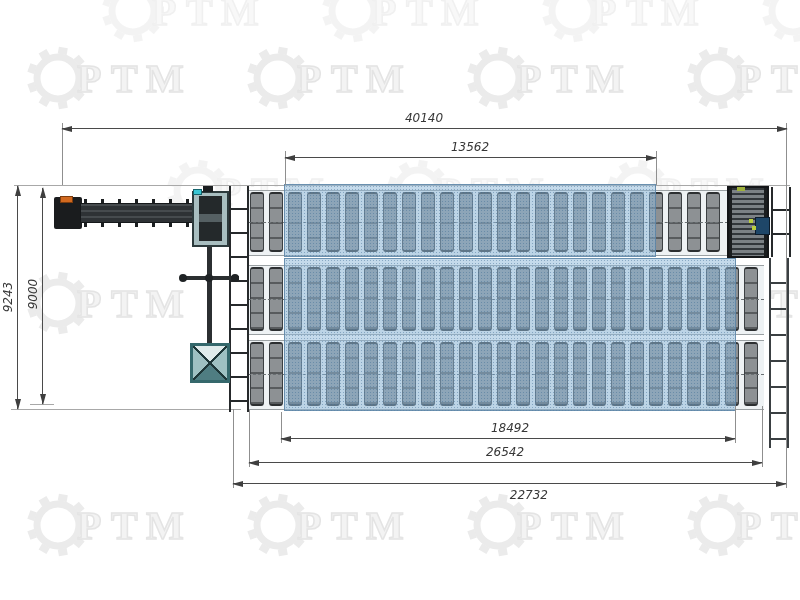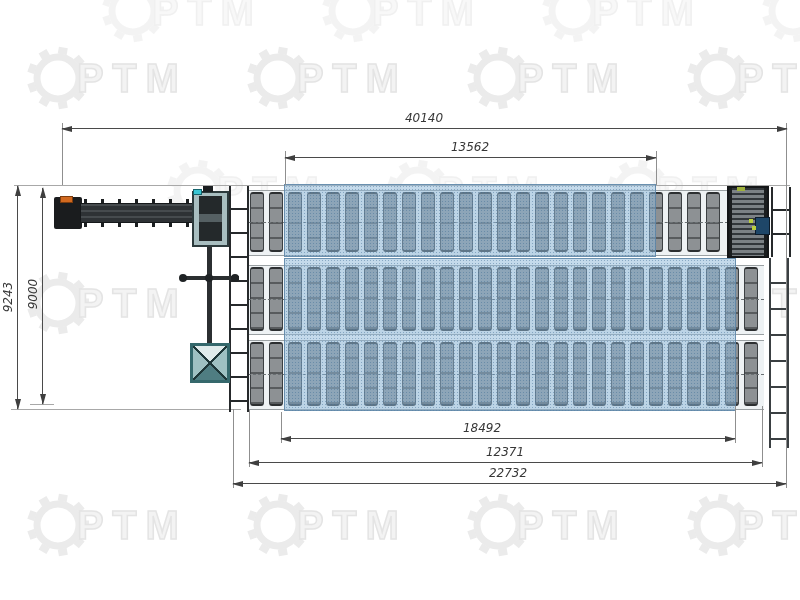--- a/index.html
+++ b/index.html
@@ -3,21 +3,21 @@
 <meta charset="utf-8">
 <style>
   html,body{margin:0;padding:0;background:#ffffff;}
   #canvas{position:relative;width:800px;height:600px;background:#ffffff;overflow:hidden;
           font-family:"Liberation Sans",sans-serif;}
 
   
   .wm{position:absolute;display:flex;align-items:center;pointer-events:none;}
   .wm-text{font-weight:700;font-size:40px;letter-spacing:9px;color:#f3f3f3;
            -webkit-text-stroke:1.5px #e4e4e4;margin-left:-14px;
-           font-family:Liberation Sans, sans-serif;}
+           font-family:Liberation Serif, serif;}
   .wm.faint{opacity:.55;}
 
   
   .hdim{position:absolute;height:0;border-top:1px solid #4a4a4a;z-index:6;}
   .vdim{position:absolute;width:0;border-left:1px solid #4a4a4a;z-index:6;}
   .arr{position:absolute;width:0;height:0;}
   .arr.l{left:-1px;top:-3px;border-top:3px solid transparent;border-bottom:3px solid transparent;border-right:11px solid #3f3f3f;}
   .arr.r{right:-1px;top:-3px;border-top:3px solid transparent;border-bottom:3px solid transparent;border-left:11px solid #3f3f3f;}
   .arr.u{top:-1px;left:-3px;border-left:3px solid transparent;border-right:3px solid transparent;border-bottom:11px solid #3f3f3f;}
   .arr.d{bottom:-1px;left:-3px;border-left:3px solid transparent;border-right:3px solid transparent;border-top:11px solid #3f3f3f;}
@@ -526,19 +526,19 @@
     <div class="arr u"></div>
     <div class="arr d"></div>
   </div>
   <div class="vdim" style="left:42px;top:188px;height:216px;">
     <div class="arr u"></div>
     <div class="arr d"></div>
   </div>
 
   <div class="dim-label" style="left:384px;top:111px;width:80px;">40140</div>
   <div class="dim-label" style="left:430px;top:140px;width:80px;">13562</div>
-  <div class="dim-label" style="left:442px;top:421px;width:80px;">18492</div>
-  <div class="dim-label" style="left:465px;top:445px;width:80px;">12371</div>
-  <div class="dim-label" style="left:468px;top:466px;width:80px;">22732</div>
+  <div class="dim-label" style="left:470px;top:421px;width:80px;">18492</div>
+  <div class="dim-label" style="left:465px;top:445px;width:80px;">26542</div>
+  <div class="dim-label" style="left:468px;top:488px;width:80px;text-align:right;">22732</div>
   <div class="dim-label vert" style="left:-22px;top:290px;width:60px;">9243</div>
   <div class="dim-label vert" style="left:3px;top:287px;width:60px;">9000</div>
 
 </div>
 
 </body></html>

